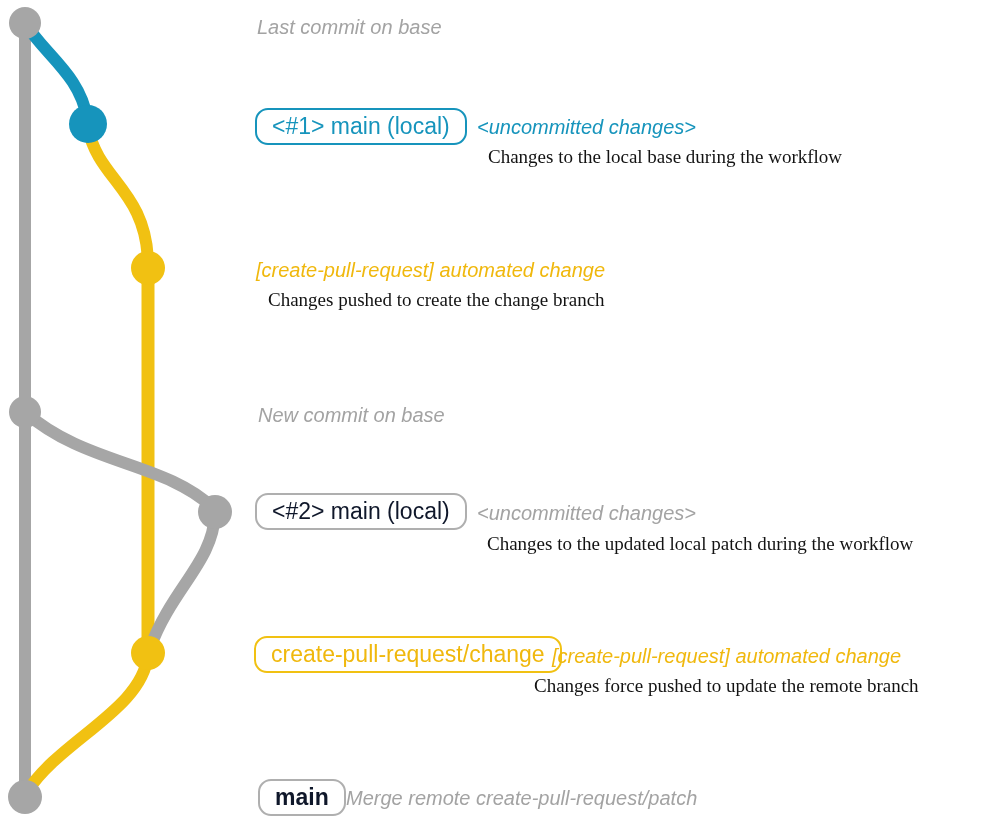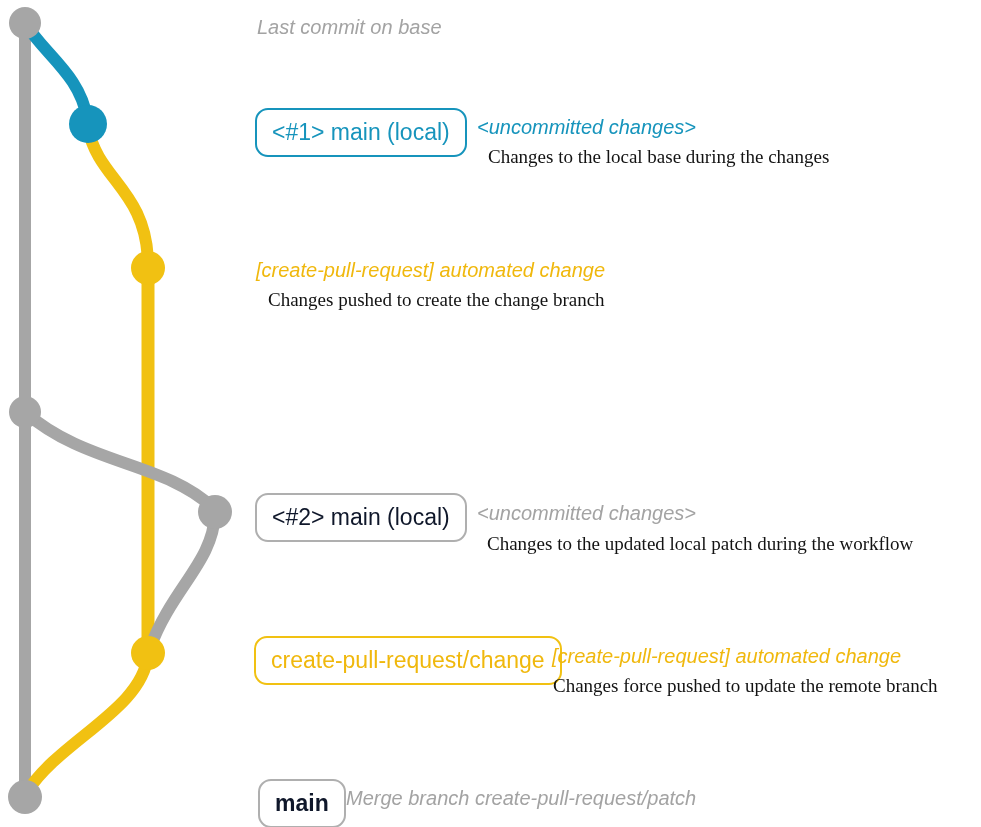--- a/index.html
+++ b/index.html
@@ -12,21 +12,21 @@
   .sans{font-size:20px;line-height:30px;white-space:nowrap;font-style:italic;}
   .gray-t{color:#a3a3a3;}
   .teal-t{color:#1694bc;}
   .yellow-t{color:#f0b80d;}
   .note{
     font-family:"Liberation Serif", serif;
     font-size:19px;line-height:24px;color:#131313;white-space:nowrap;
   }
   .badge{
     display:inline-flex;align-items:center;justify-content:center;
-    height:49px;padding:0 15px;border-radius:13px;box-sizing:border-box;
+    height:37px;padding:0 15px;border-radius:13px;box-sizing:border-box;
     font-size:23px;white-space:nowrap;background:#ffffff;
   }
   .badge-teal{border:2px solid #1694bc;color:#1694bc;}
   .badge-gray{border:2px solid #afafaf;color:#0f172a;}
   .badge-yellow{border:2px solid #f1c112;color:#f0b80d;}
 </style>
 </head>
 <body>
 
 <div class="canvas">
@@ -53,30 +53,31 @@
     <circle cx="25" cy="412" r="16" fill="#a6a6a6"></circle>
     <circle cx="215" cy="512" r="17" fill="#a6a6a6"></circle>
     <circle cx="148" cy="653" r="17" fill="#f1c112"></circle>
     <circle cx="25" cy="797" r="17" fill="#a6a6a6"></circle>
   </svg>
 
   <div class="abs sans gray-t" style="left:257px;top:12px;">Last commit on base</div>
 
   <div class="abs badge badge-teal" style="left:255px;top:108px;">&lt;#1&gt; main (local)</div>
   <div class="abs sans teal-t" style="left:477px;top:112px;">&lt;uncommitted changes&gt;</div>
-  <div class="abs note" style="left:488px;top:145px;">Changes to the local base during the changes</div>
+  <div class="abs note" style="left:488px;top:145px;">Changes to the local base during the workflow</div>
 
   <div class="abs sans yellow-t" style="left:256px;top:255px;">[create-pull-request] automated change</div>
   <div class="abs note" style="left:268px;top:288px;">Changes pushed to create the change branch</div>
 
+  <div class="abs sans gray-t" style="left:258px;top:400px;">New commit on base</div>
 
   <div class="abs badge badge-gray" style="left:255px;top:493px;">&lt;#2&gt; main (local)</div>
   <div class="abs sans gray-t" style="left:477px;top:498px;">&lt;uncommitted changes&gt;</div>
   <div class="abs note" style="left:487px;top:532px;">Changes to the updated local patch during the workflow</div>
 
   <div class="abs badge badge-yellow" style="left:254px;top:636px;">create-pull-request/change</div>
   <div class="abs sans yellow-t" style="left:552px;top:641px;">[create-pull-request] automated change</div>
-  <div class="abs note" style="left:553px;top:674px;">Changes force pushed to update the remote branch</div>
+  <div class="abs note" style="left:534px;top:674px;">Changes force pushed to update the remote branch</div>
 
   <div class="abs badge badge-gray" style="left:258px;top:779px;font-weight:bold;">main</div>
-  <div class="abs sans gray-t" style="left:346px;top:783px;">Merge branch create-pull-request/patch</div>
+  <div class="abs sans gray-t" style="left:346px;top:783px;">Merge remote create-pull-request/patch</div>
 
 </div>
 
 </body></html>

